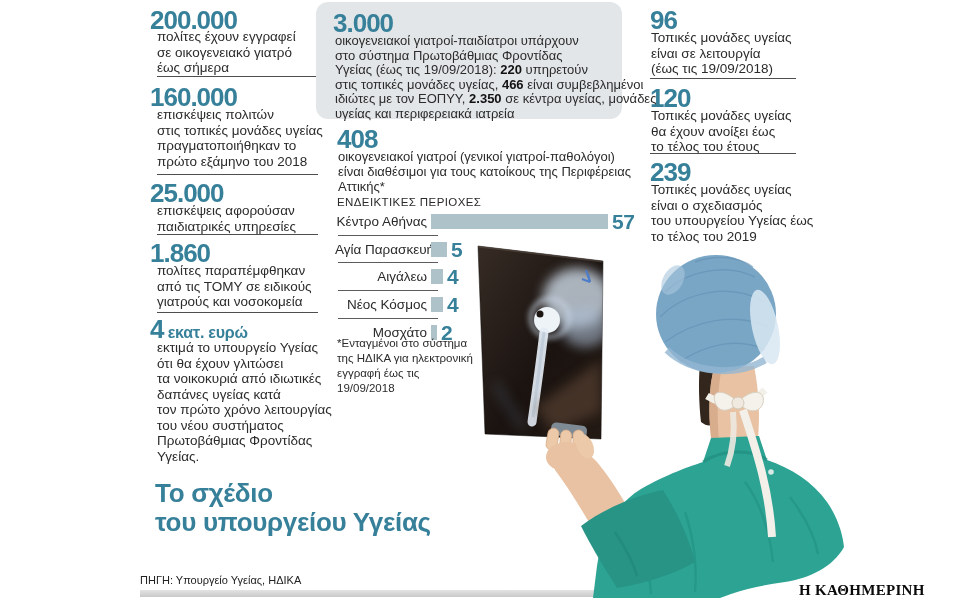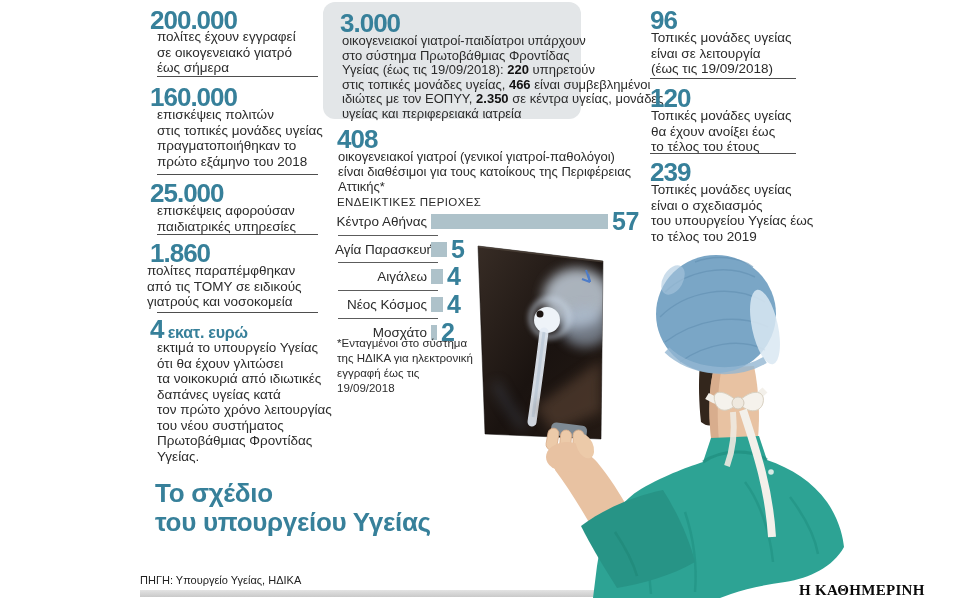--- a/index.html
+++ b/index.html
@@ -7,28 +7,28 @@
   body {
     position:relative; background:#ffffff; overflow:hidden;
     font-family:"Liberation Sans", sans-serif; color:#2b2b2b;
     --accent:#37809a; --bar:#aec2ca; --boxbg:#e3e6e8;
   }
   .abs { position:absolute; }
   .stat-num { font-size:26px; font-weight:bold; color:var(--accent); letter-spacing:-1px; line-height:1; }
   .stat-unit { font-size:16px; font-weight:bold; color:var(--accent); letter-spacing:-0.2px; }
   .stat-desc { font-size:13.5px; line-height:1.15; color:#2b2b2b; white-space:pre; }
   .hr { position:absolute; height:1px; background:#4e4e4e; }
-  .box { position:absolute; left:323px; top:2px; width:258px; height:117px; background:var(--boxbg); border-radius:12px; }
+  .box { position:absolute; left:316px; top:2px; width:306px; height:117px; background:var(--boxbg); border-radius:12px; }
   .box-text { position:absolute; left:19px; top:32px; font-size:13px; line-height:1.12; white-space:pre; color:#2b2b2b; }
   .box-text .b { font-weight:bold; color:#111; }
   .chart-title { font-size:11.5px; letter-spacing:0.4px; color:#2b2b2b; }
   .crow { position:absolute; left:335px; height:22px; display:flex; align-items:center; }
   .clabel { width:92px; text-align:right; font-size:13.5px; color:#2b2b2b; white-space:nowrap; }
   .cbar { height:15px; background:var(--bar); margin-left:4px; }
-  .cval { font-size:25px; font-weight:bold; color:var(--accent); margin-left:4px; line-height:1; letter-spacing:-0.5px; }
+  .cval { font-size:21px; font-weight:bold; color:var(--accent); margin-left:4px; line-height:1; letter-spacing:-0.5px; }
   .row-sep { position:absolute; left:338px; width:100px; height:1px; background:#5c5c5c; }
   .footnote { font-size:11.5px; line-height:1.3; white-space:pre; color:#2b2b2b; }
   .title { font-size:26px; font-weight:bold; color:var(--accent); line-height:1.12; white-space:pre; letter-spacing:-0.3px; }
   .source { font-size:11px; color:#222;text-align:center; }
   .footer-bar { position:absolute; left:140px; top:590px; width:558px; height:7px;
     background:linear-gradient(#e3e3e3,#c9c9c9); z-index:1; }
   .photo { position:absolute; left:435px; top:232px; width:420px; height:366px; z-index:3; }
   .brand { font-family:"Liberation Serif", serif; font-weight:bold; font-size:15px; color:#0a0a0a; letter-spacing:0.3px; z-index:5;margin-left:47px; }
 </style>
 </head>
@@ -46,21 +46,21 @@
 πραγματοποιήθηκαν το
 πρώτο εξάμηνο του 2018</div>
 <div class="hr" style="left:157px;top:174px;width:161px"></div>
 
 <div class="abs stat-num" style="left:150px;top:180px">25.000</div>
 <div class="abs stat-desc" style="left:157px;top:203px">επισκέψεις αφορούσαν
 παιδιατρικές υπηρεσίες</div>
 <div class="hr" style="left:157px;top:234px;width:161px"></div>
 
 <div class="abs stat-num" style="left:150px;top:240px">1.860</div>
-<div class="abs stat-desc" style="left:147px;top:263px">πολίτες παραπέμφθηκαν
+<div class="abs stat-desc" style="left:157px;top:263px">πολίτες παραπέμφθηκαν
 από τις ΤΟΜΥ σε ειδικούς
 γιατρούς και νοσοκομεία</div>
 <div class="hr" style="left:157px;top:312px;width:161px"></div>
 
 <div class="abs" style="left:150px;top:316px">
   <span class="stat-num">4</span><span class="stat-unit"> εκατ. ευρώ</span>
 </div>
 <div class="abs stat-desc" style="left:157px;top:340px">εκτιμά το υπουργείο Υγείας
 ότι θα έχουν γλιτώσει
 τα νοικοκυριά από ιδιωτικές

